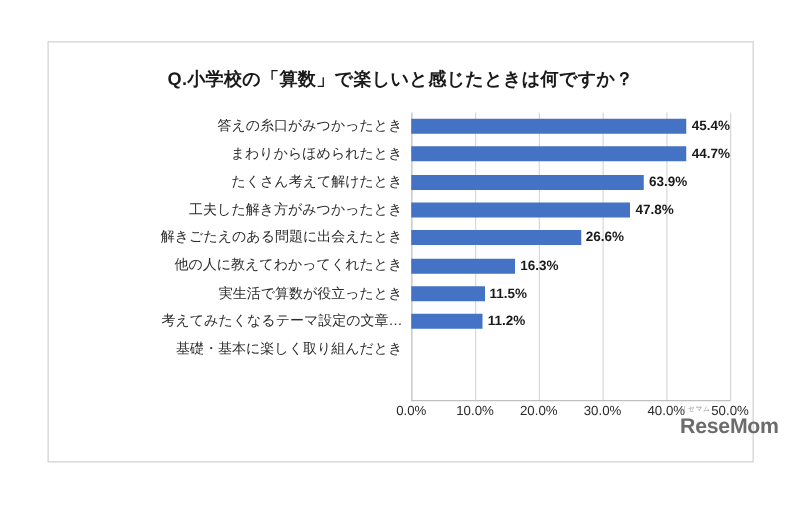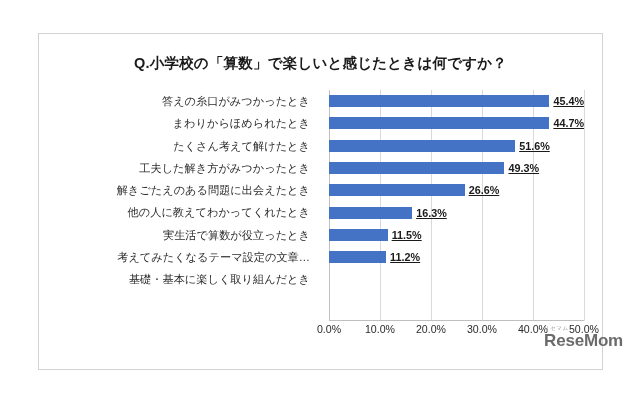--- a/index.html
+++ b/index.html
@@ -56,21 +56,21 @@
   }
   .row {
     display: flex;
     align-items: center;
     height: 22.3px;
     position: relative;
   }
   .cat-label {
     width: 272px;
     text-align: right;
-    padding-right: 19px;
+    padding-right: 7px;
     font-size: 11.2px;
     color: #2b2b2b;
     white-space: nowrap;
     box-sizing: border-box;
     line-height: 1.1;
   }
   .bar-zone {
     position: relative;
     flex: 1;
     height: 100%;
@@ -80,21 +80,20 @@
   .bar {
     height: 12px;
     background: #4472c4;
   }
   .bar-value {
     font-size: 10.8px;
     font-weight: bold;
     color: #1a1a1a;
     margin-left: 4px;
     white-space: nowrap;
-    text-decoration: underline;
   }
   .gridlines {
     position: absolute;
     left: 272px;
     top: 0;
     right: 0;
     bottom: 30px;
     pointer-events: none;
   }
   .gridline {
@@ -183,28 +182,28 @@
             <div class="cat-label">まわりからほめられたとき</div>
             <div class="bar-zone">
               <div class="bar" style="width: 89.4%; background: rgb(68, 114, 196);"></div>
               <div class="bar-value">44.7%</div>
             </div>
           </div>
           <div class="row">
             <div class="cat-label">たくさん考えて解けたとき</div>
             <div class="bar-zone">
               <div class="bar" style="width: 73%; background: rgb(68, 114, 196);"></div>
-              <div class="bar-value">51.6%</div>
+              <div class="bar-value">63.9%</div>
             </div>
           </div>
           <div class="row">
             <div class="cat-label">工夫した解き方がみつかったとき</div>
             <div class="bar-zone">
               <div class="bar" style="width: 68.8%; background: rgb(68, 114, 196);"></div>
-              <div class="bar-value">49.3%</div>
+              <div class="bar-value">47.8%</div>
             </div>
           </div>
           <div class="row">
             <div class="cat-label">解きごたえのある問題に出会えたとき</div>
             <div class="bar-zone">
               <div class="bar" style="width: 53.2%; background: rgb(68, 114, 196);"></div>
               <div class="bar-value">26.6%</div>
             </div>
           </div>
           <div class="row">

